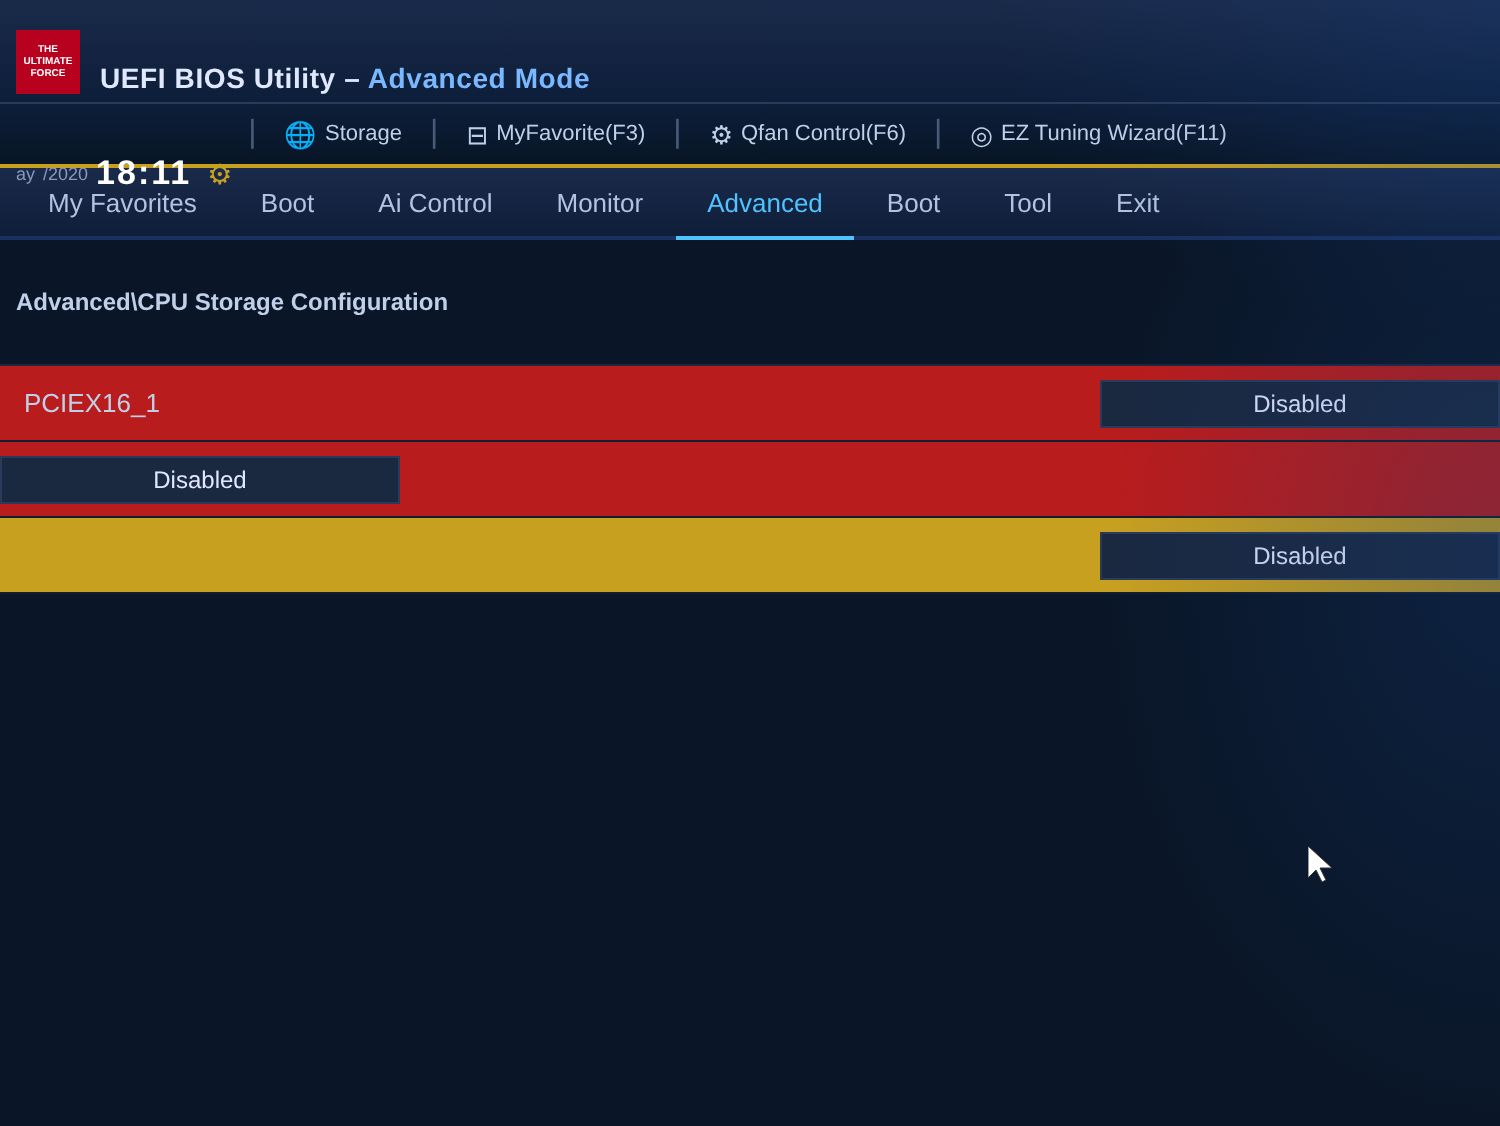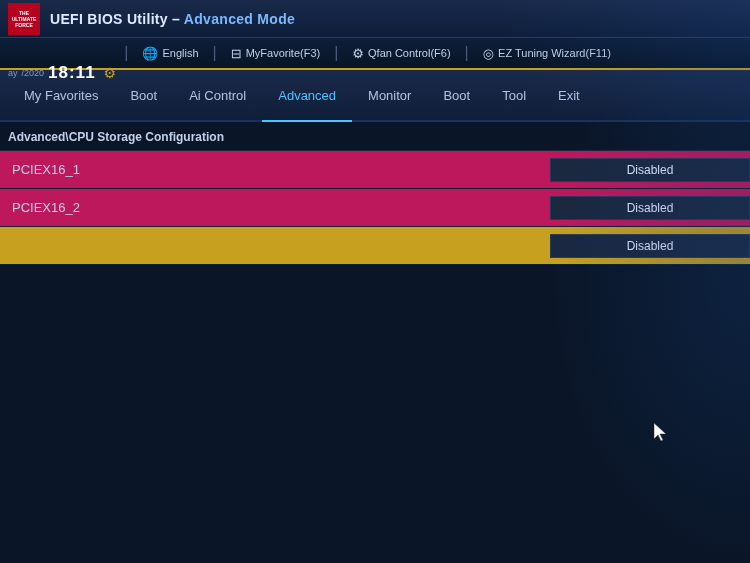--- a/index.html
+++ b/index.html
@@ -11,23 +11,23 @@
       overflow: hidden;
       position: relative;
     }
 
     
     .header-bar {
       background: linear-gradient(180deg, #1a2a4a 0%, #0d1e3a 100%);
       border-bottom: 1px solid #2a3a5a;
       padding: 4px 12px 4px 8px;
       display: flex;
-      align-items: center;
+      align-items: flex-end;
       gap: 10px;
-      height: 38px;
+      height: 52px;
     }
 
     .logo-area {
       display: flex;
       align-items: center;
       gap: 5px;
     }
 
     .logo-box {
       width: 32px;
@@ -110,21 +110,21 @@
     .toolbar-btn .icon {
       font-size: 13px;
     }
 
     
     .main-nav {
       background: linear-gradient(180deg, #1a2a4a 0%, #0f1e38 100%);
       border-bottom: 2px solid #1a3060;
       display: flex;
       align-items: stretch;
-      height: 52px;
+      height: 36px;
       padding: 0 8px;
     }
 
     .nav-item {
       display: flex;
       align-items: center;
       padding: 0 16px;
       color: #b0c4e0;
       font-size: 13px;
       font-weight: 500;
@@ -134,33 +134,33 @@
     }
 
     .nav-item.active {
       color: #4fc3ff;
       border-bottom: 2px solid #4fc3ff;
     }
 
     
     .breadcrumb-bar {
       background: #0a1628;
-      padding: 5px 8px;
+      padding: 22px 8px;
       border-bottom: 1px solid #1a2840;
     }
 
     .breadcrumb-text {
       color: #c0d0e8;
       font-size: 12px;
       font-weight: 600;
     }
 
     
     .content-area {
-      background: #be185d;
+      background: #b91c1c;
       padding: 0;
     }
 
     .config-row {
       display: flex;
       align-items: center;
       border-bottom: 1px solid #0f1e30;
       height: 38px;
     }
 
@@ -249,21 +249,21 @@
 <div class="clock-bar">
   <div class="date-time">
     <span class="date-text">ay</span>
     <span class="date-text">/2020</span>
     <span class="time-text">18:11</span>
     <span class="gear-icon">⚙</span>
   </div>
   <span class="divider-v">|</span>
   <div class="toolbar-btn">
     <span class="icon">🌐</span>
-    <span>English</span>
+    <span>Storage</span>
   </div>
   <span class="divider-v">|</span>
   <div class="toolbar-btn">
     <span class="icon">⊟</span>
     <span>MyFavorite(F3)</span>
   </div>
   <span class="divider-v">|</span>
   <div class="toolbar-btn">
     <span class="icon">⚙</span>
     <span>Qfan Control(F6)</span>
@@ -272,42 +272,41 @@
   <div class="toolbar-btn">
     <span class="icon">◎</span>
     <span>EZ Tuning Wizard(F11)</span>
   </div>
 </div>
 
 <div class="main-nav">
   <div class="nav-item">My Favorites</div>
   <div class="nav-item">Boot</div>
   <div class="nav-item">Ai Control</div>
+  <div class="nav-item">Monitor</div>
   <div class="nav-item active">Advanced</div>
-  <div class="nav-item">Monitor</div>
   <div class="nav-item">Boot</div>
   <div class="nav-item">Tool</div>
   <div class="nav-item">Exit</div>
 </div>
 
 <div class="breadcrumb-bar">
   <span class="breadcrumb-text">Advanced\CPU Storage Configuration</span>
 </div>
 
 <div class="content-area">
 
   <div class="config-row">
     <span class="config-label">PCIEX16_1</span>
     <div class="config-value">
       <span>Disabled</span>
     </div>
   </div>
 
   <div class="config-row">
-    <span class="config-label">PCIEX16_2</span>
     <div class="config-value">
       <span>Disabled</span>
     </div>
   </div>
 
   <div class="config-row highlighted">
     <span class="config-label"></span>
     <div class="config-value">
       <span>Disabled</span>
     </div>

